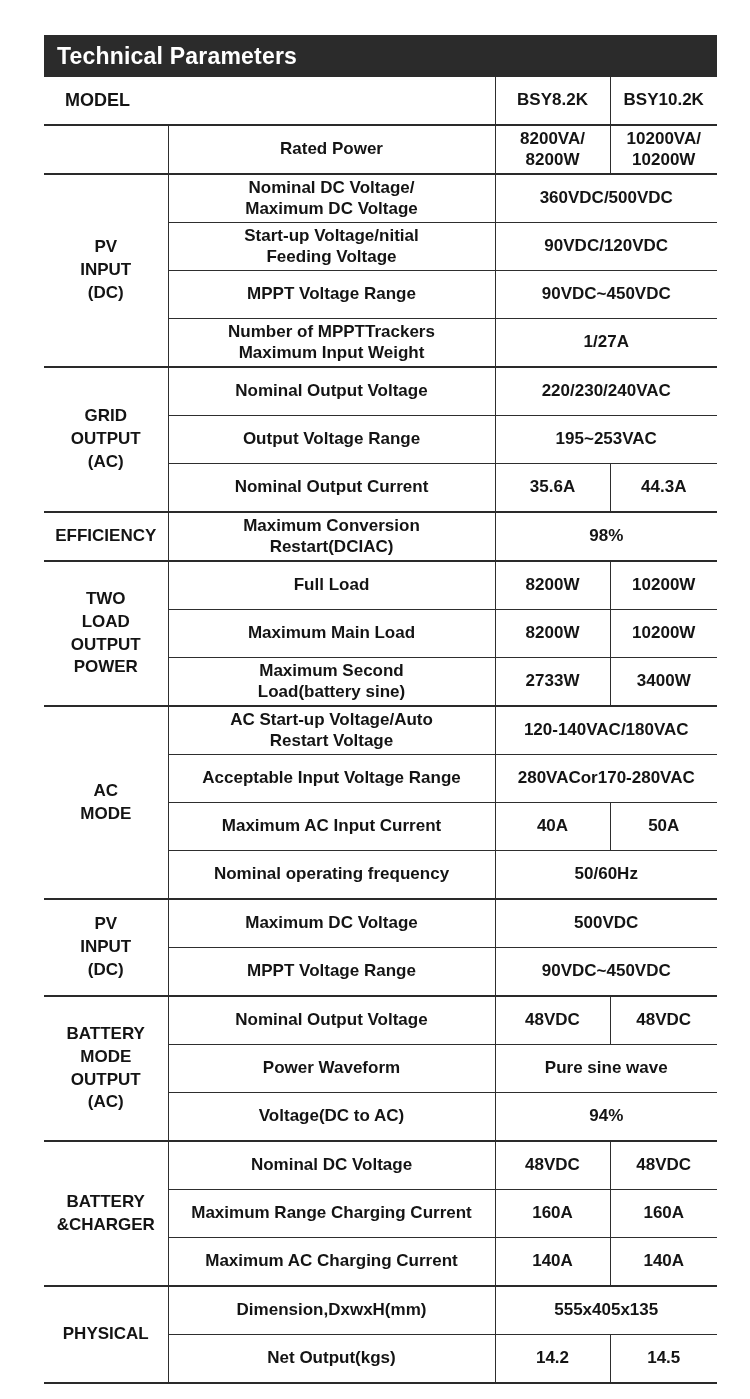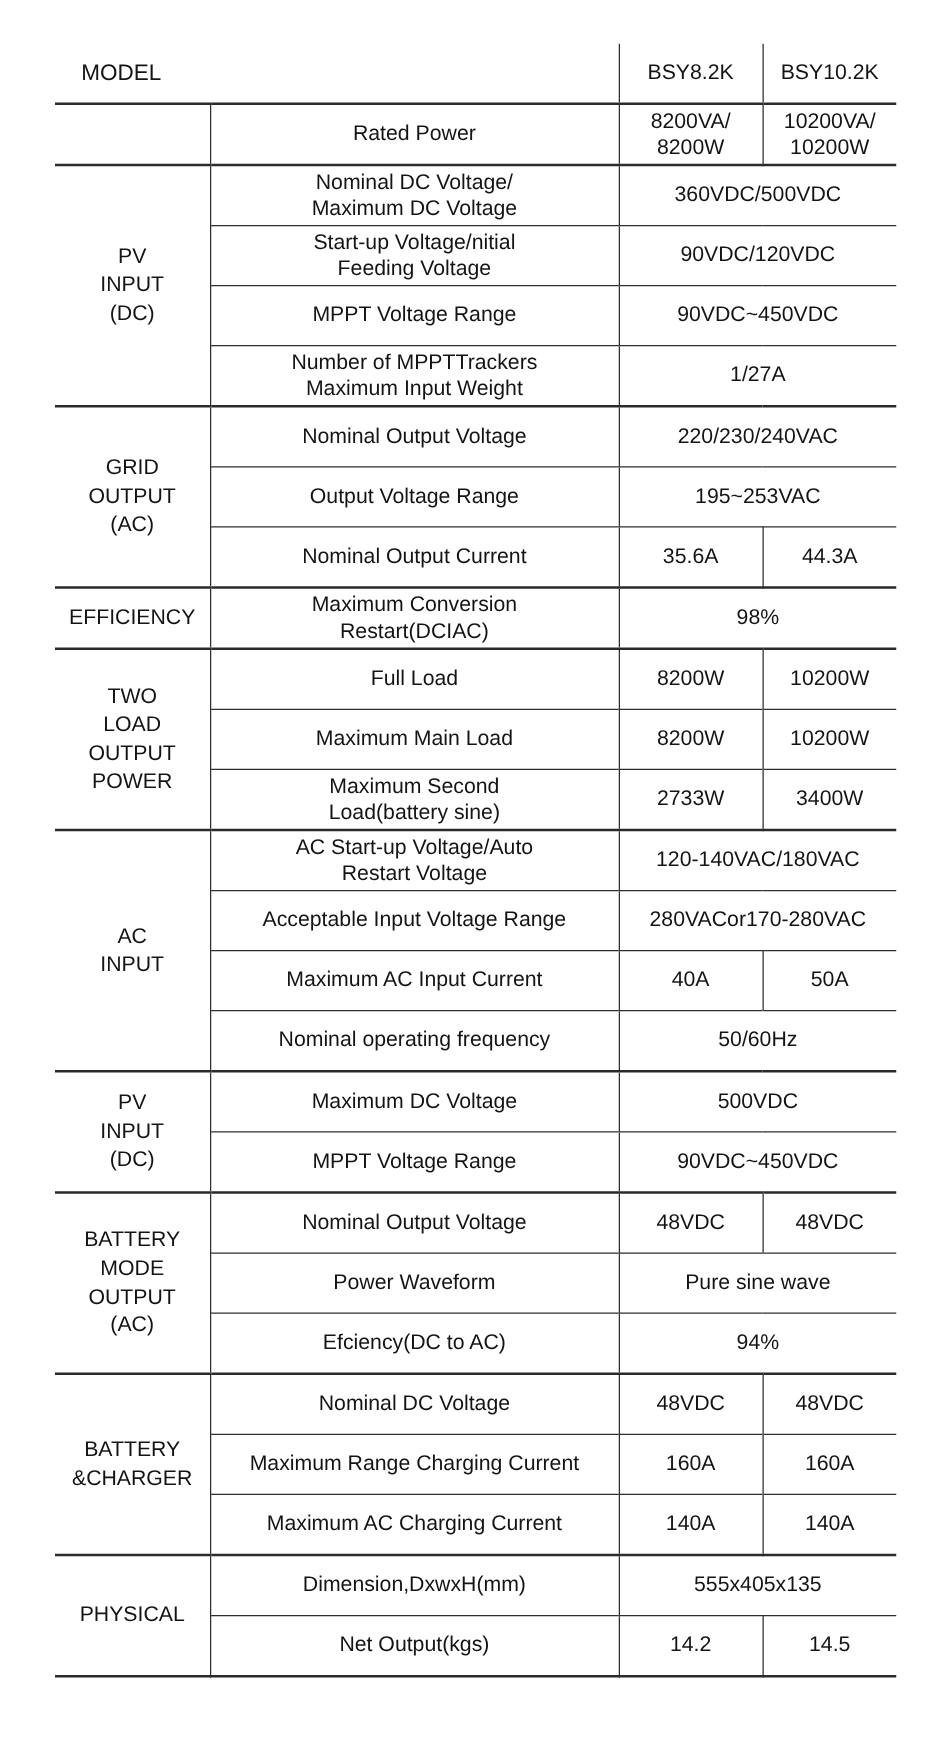--- a/index.html
+++ b/index.html
@@ -20,20 +20,21 @@
     letter-spacing:0.2px;
     display:flex; align-items:center;
     padding-left:13px;
     box-sizing:border-box;
   }
   table.spec {
     border-collapse:collapse;
     width:673px;
     table-layout:fixed;
     border-bottom:2.5px solid #2a2a2a;
+    font-weight:bold;
   }
   td {
     padding:0 2px;
     text-align:center;
     vertical-align:middle;
     font-size:17px;
     line-height:1.18;
     white-space:pre-line;
     height:47px;
     overflow:hidden;
@@ -48,20 +49,21 @@
   td.cat, td.par, td.v1, td.model-label { border-right:1.5px solid #2e2e2e; }
   
   tr.s td { border-top:2.5px solid #2a2a2a; }
   
   tr.r td { border-top:1.5px solid #2e2e2e; }
 </style>
 </head>
 <body>
 
 <div class="wrap">
+  <div class="titlebar">Technical Parameters</div>
 
   <table class="spec">
     <colgroup>
       <col style="width:124px">
         <col style="width:327px">
         <col style="width:115px">
         <col style="width:107px">
     </colgroup>
 
     <tbody>
@@ -143,21 +145,21 @@
     </tr>
     <tr class="r">
       <td class="par">Maximum Second
 Load(battery sine)</td>
       <td class="val v1">2733W</td>
       <td class="val">3400W</td>
     </tr>
 
     <tr class="s">
       <td class="cat" rowspan="4">AC
-INPUT</td>
+MODE</td>
       <td class="par">AC Start-up Voltage/Auto
 Restart Voltage</td>
       <td class="val" colspan="2">120-140VAC/180VAC</td>
     </tr>
     <tr class="r">
       <td class="par">Acceptable Input Voltage Range</td>
       <td class="val" colspan="2">280VACor170-280VAC</td>
     </tr>
     <tr class="r">
       <td class="par">Maximum AC Input Current</td>
@@ -188,21 +190,21 @@
 (AC)</td>
       <td class="par">Nominal Output Voltage</td>
       <td class="val v1">48VDC</td>
       <td class="val">48VDC</td>
     </tr>
     <tr class="r">
       <td class="par">Power Waveform</td>
       <td class="val" colspan="2">Pure sine wave</td>
     </tr>
     <tr class="r">
-      <td class="par">Efciency(DC to AC)</td>
+      <td class="par">Voltage(DC to AC)</td>
       <td class="val" colspan="2">94%</td>
     </tr>
 
     <tr class="s">
       <td class="cat" rowspan="3">BATTERY
 &amp;CHARGER</td>
       <td class="par">Nominal DC Voltage</td>
       <td class="val v1">48VDC</td>
       <td class="val">48VDC</td>
     </tr>

